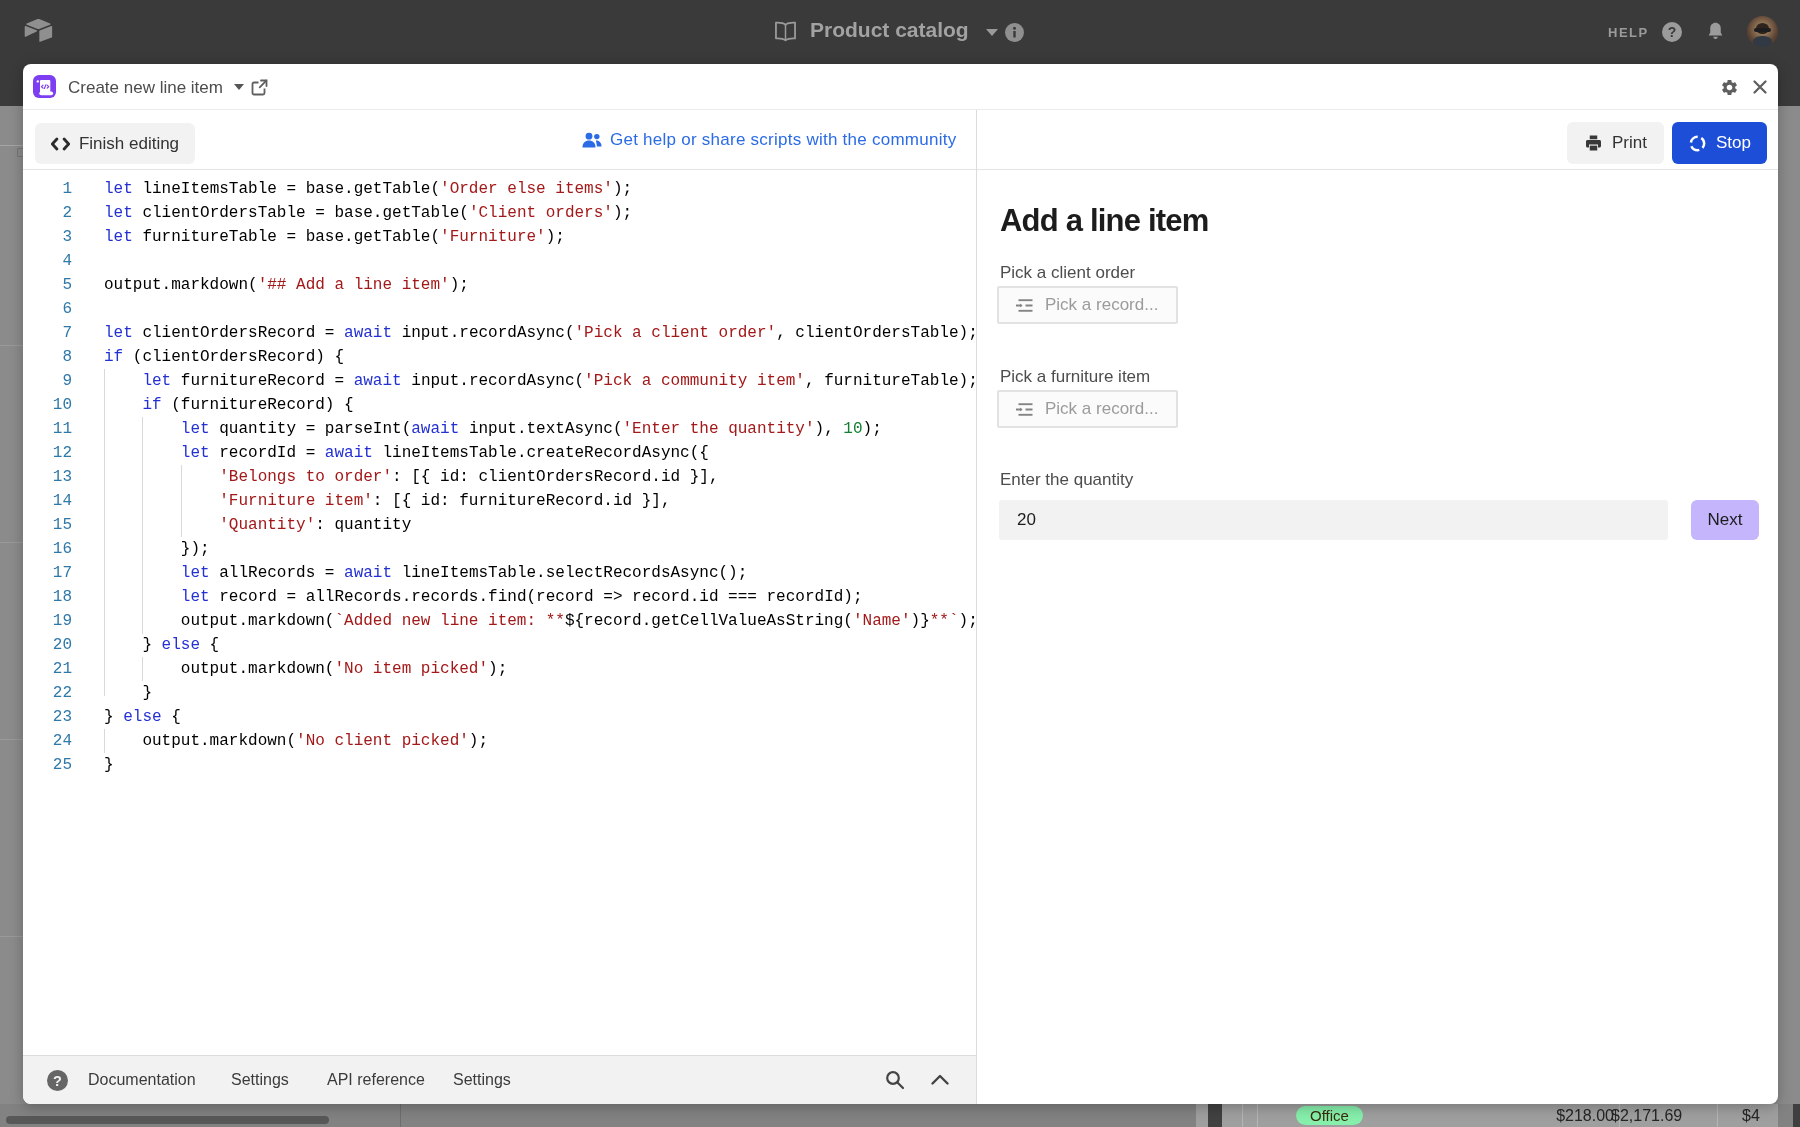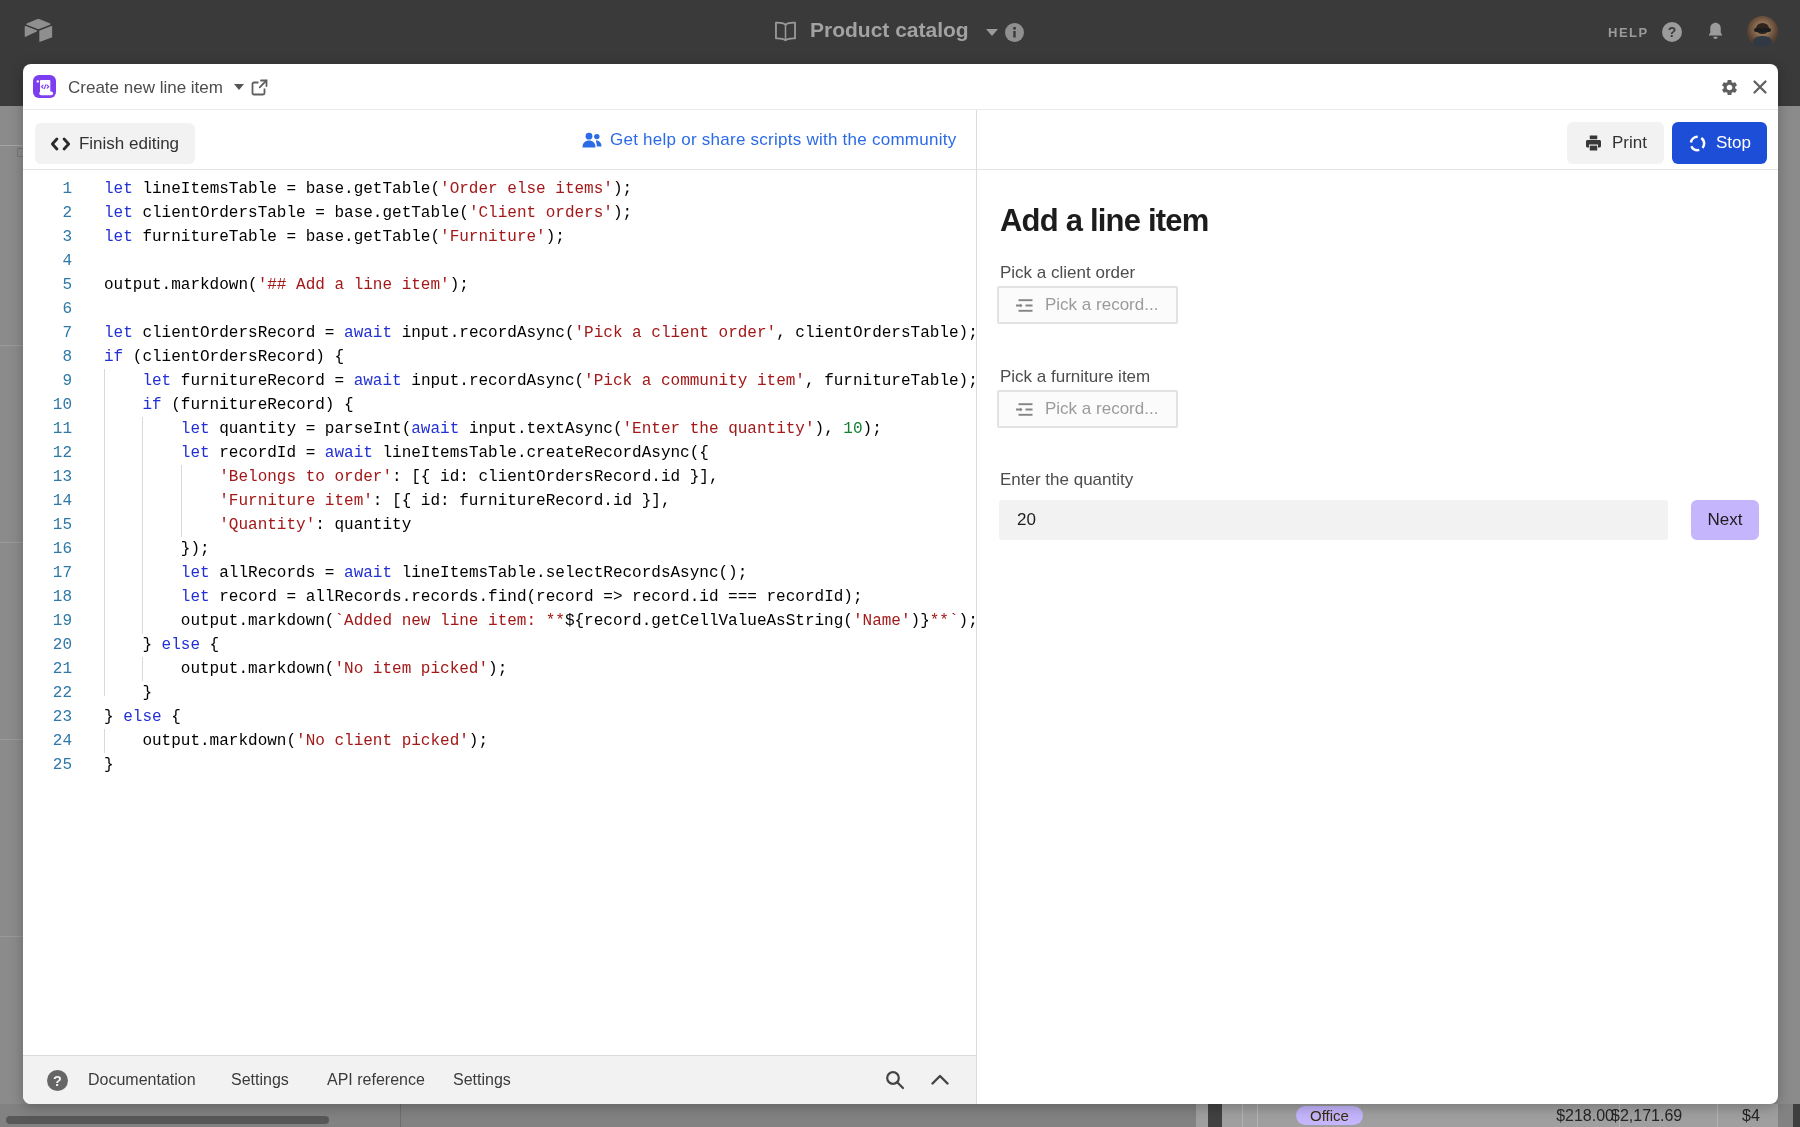--- a/index.html
+++ b/index.html
@@ -83,21 +83,21 @@
     <div class="abs" style="left:6px;top:20px;width:19px;height:12px;border-radius:45%;background:#313a44;"></div>
   </div>
 </div>
 <div id="bstrip">
   <div class="abs" style="left:6px;top:12px;width:323px;height:8px;border-radius:4px;background:#585858;"></div>
   <div class="abs" style="left:400px;top:0;width:1px;height:23px;background:#6e6e6e;"></div>
   <div class="abs" style="left:1196px;top:0;width:582px;height:23px;background:#9f9f9f;"></div>
   <div class="abs" style="left:1208px;top:0;width:14px;height:23px;background:#414141;"></div>
   <div class="abs" style="left:1242px;top:0;width:1px;height:23px;background:#b5b5b5;"></div>
   <div class="abs" style="left:1257px;top:0;width:1px;height:23px;background:#b5b5b5;"></div>
-  <div class="abs" style="left:1296px;top:2px;width:67px;height:19px;border-radius:10px;background:#c4b5fd;color:#3a2c08;font-size:15px;text-align:center;line-height:19px;">Office</div>
+  <div class="abs" style="left:1296px;top:2px;width:67px;height:19px;border-radius:10px;background:#86efac;color:#3a2c08;font-size:15px;text-align:center;line-height:19px;">Office</div>
   <div class="abs" style="left:1514px;top:0;width:100px;text-align:right;color:#252525;font-size:16px;line-height:23px;">$218.00</div>
   <div class="abs" style="left:1619px;top:0;width:1px;height:23px;background:#b5b5b5;"></div>
   <div class="abs" style="left:1611px;top:0;width:100px;text-align:left;color:#252525;font-size:16px;line-height:23px;">$2,171.69</div>
   <div class="abs" style="left:1717px;top:0;width:1px;height:23px;background:#b5b5b5;"></div>
   <div class="abs" style="left:1742px;top:0;color:#252525;font-size:16px;line-height:23px;">$4</div>
   <div class="abs" style="left:1793px;top:0;width:7px;height:23px;background:#3f3f3f;"></div>
 </div>
 <div id="leftstrip" class="abs" style="left:0;top:106px;width:23px;height:998px;background:#8b8b8b;">
   <div class="abs" style="left:0;top:39px;width:23px;height:1px;background:#a5a5a5;"></div>
   <div class="abs" style="left:17px;top:42px;width:6px;height:9px;border:1.5px solid #777;border-right:none;border-radius:2px 0 0 2px;"></div>

